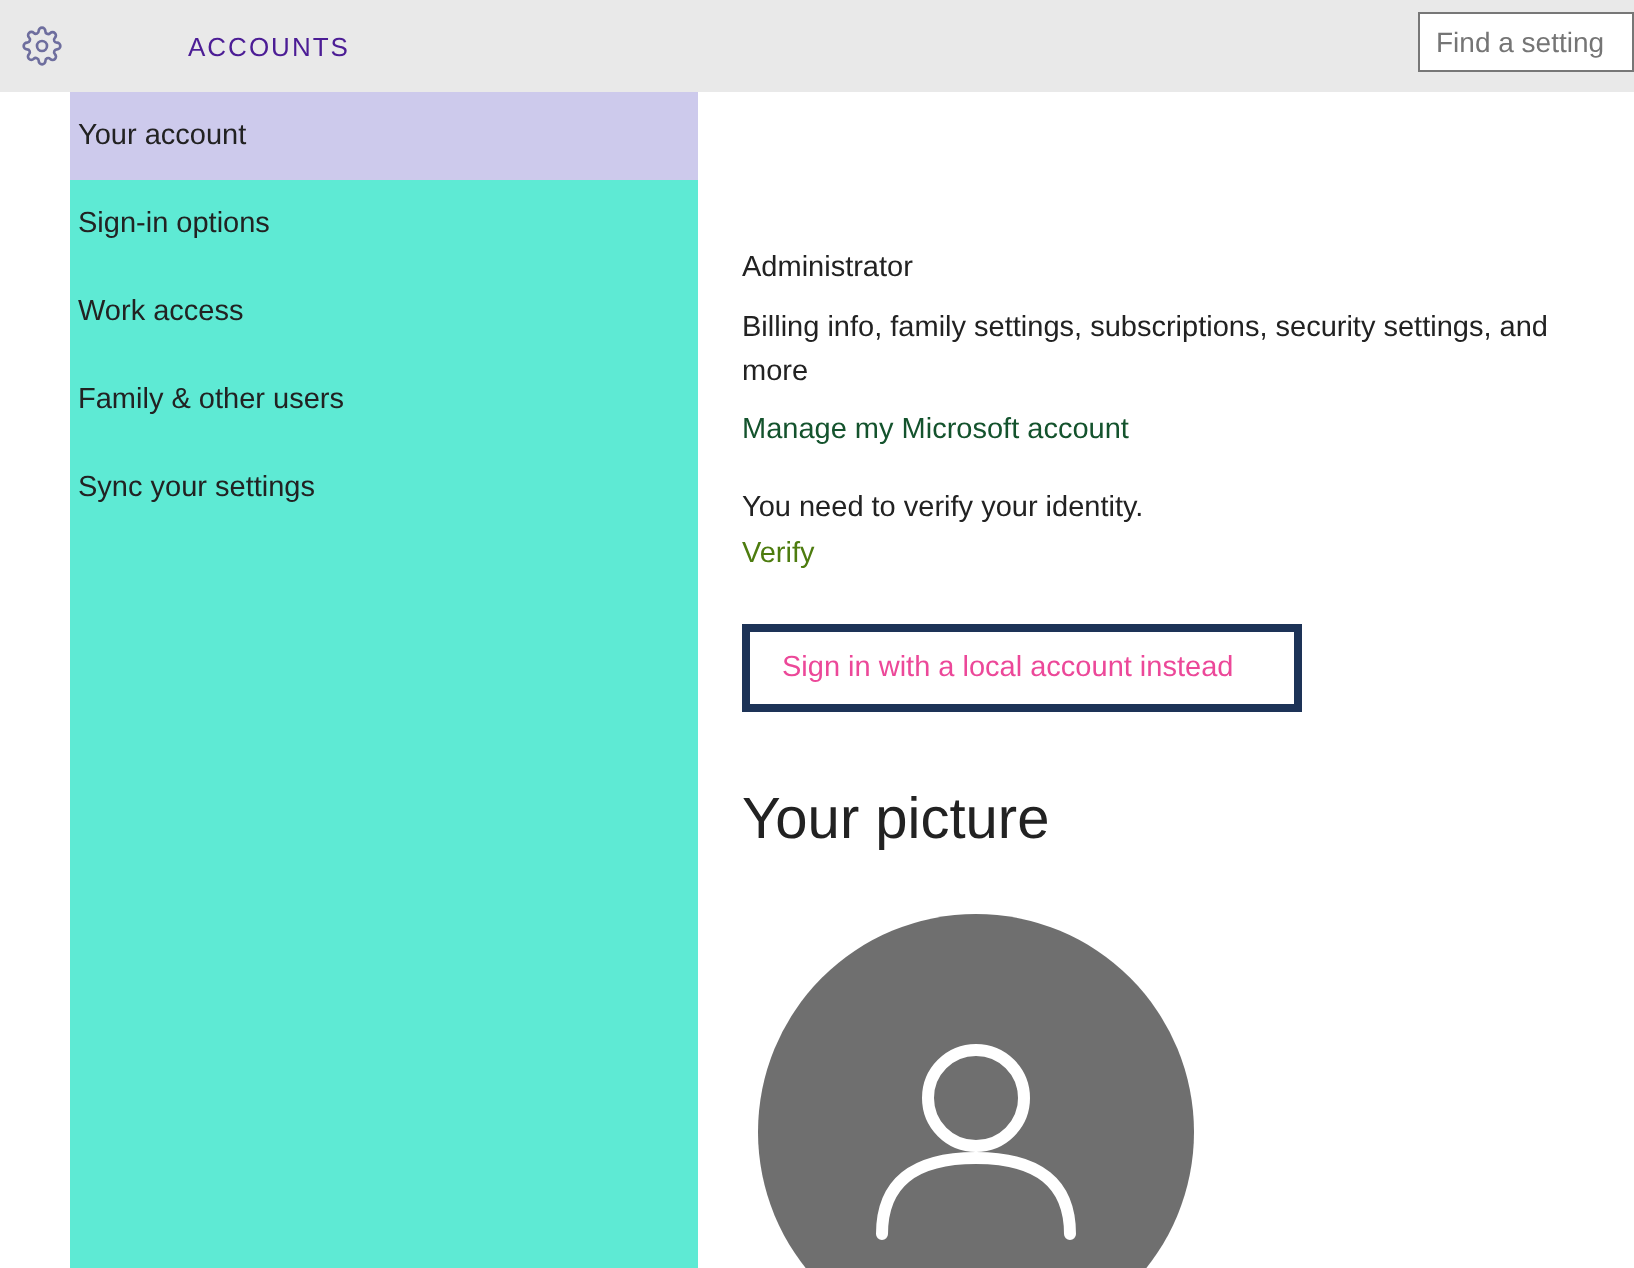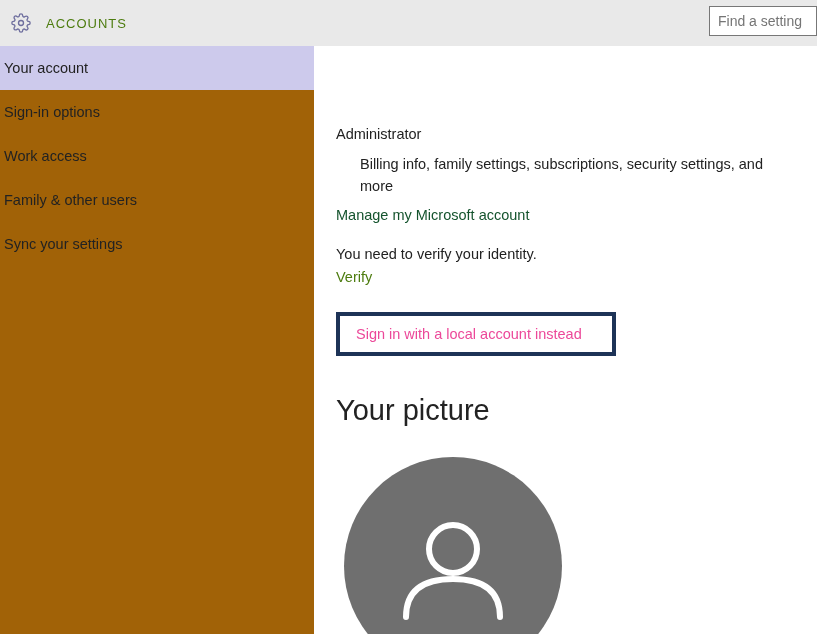--- a/index.html
+++ b/index.html
@@ -6,47 +6,47 @@
     body { width: 817px; height: 634px; background: #fff; overflow: hidden; }
     .header {
       height: 46px;
       background: #e9e9e9;
       display: flex;
       align-items: center;
       padding: 0 4px;
       position: relative;
     }
     .gear { width: 22px; height: 22px; margin-left: 6px; margin-right: 14px; color: #6e6e9e; display:flex; align-items:center; justify-content:center;}
-    .title { font-size: 13px; letter-spacing: 1px; font-weight: 400; color: #4d7c0f; }
+    .title { font-size: 13px; letter-spacing: 1px; font-weight: 400; color: #4c1d95; margin-left: 48px; }
     .search {
       position: absolute;
       right: 0;
       top: 6px;
       width: 108px;
       height: 30px;
       border: 1px solid #777;
       background: #fff;
       font-size: 14px;
       color: #b91c1c;
       padding: 0 8px;
       outline: none;
     }
     .body { display: flex; height: calc(634px - 46px); }
-    .sidebar { width: 314px; background: #a16207; }
+    .sidebar { width: 314px; background: #5eead4; margin-left: 35px; }
     .side-item {
       padding: 14px 4px;
       font-size: 14.5px;
       color: #222;
       cursor: pointer;
     }
     .side-item.selected { background: #cdcaec; }
     .main { flex: 1; background: #fff; padding: 0 0 0 22px; overflow: hidden;}
     .section-top { padding-top: 80px; max-width: 430px;}
     .label-admin { font-size: 14.5px; color: #222; margin-bottom: 12px;}
-    .desc { font-size: 14.5px; color: #222; line-height: 1.5; margin-bottom: 8px; margin-left: 24px;}
+    .desc { font-size: 14.5px; color: #222; line-height: 1.5; margin-bottom: 8px;}
     .link { font-size: 14.5px; color: #14532d; cursor: pointer; display: inline-block; }
     .verify-block { margin-top: 22px; }
     .verify-text { font-size: 14.5px; color: #222; margin-bottom: 6px;}
     .verify-link { font-size: 14.5px; color: #4d7c0f; cursor: pointer; display: inline-block;}
     .signin-box {
       margin-top: 26px;
       display: inline-block;
       border: 4px solid #1d3357;
       padding: 10px 30px 10px 16px;
       font-size: 14.5px;

